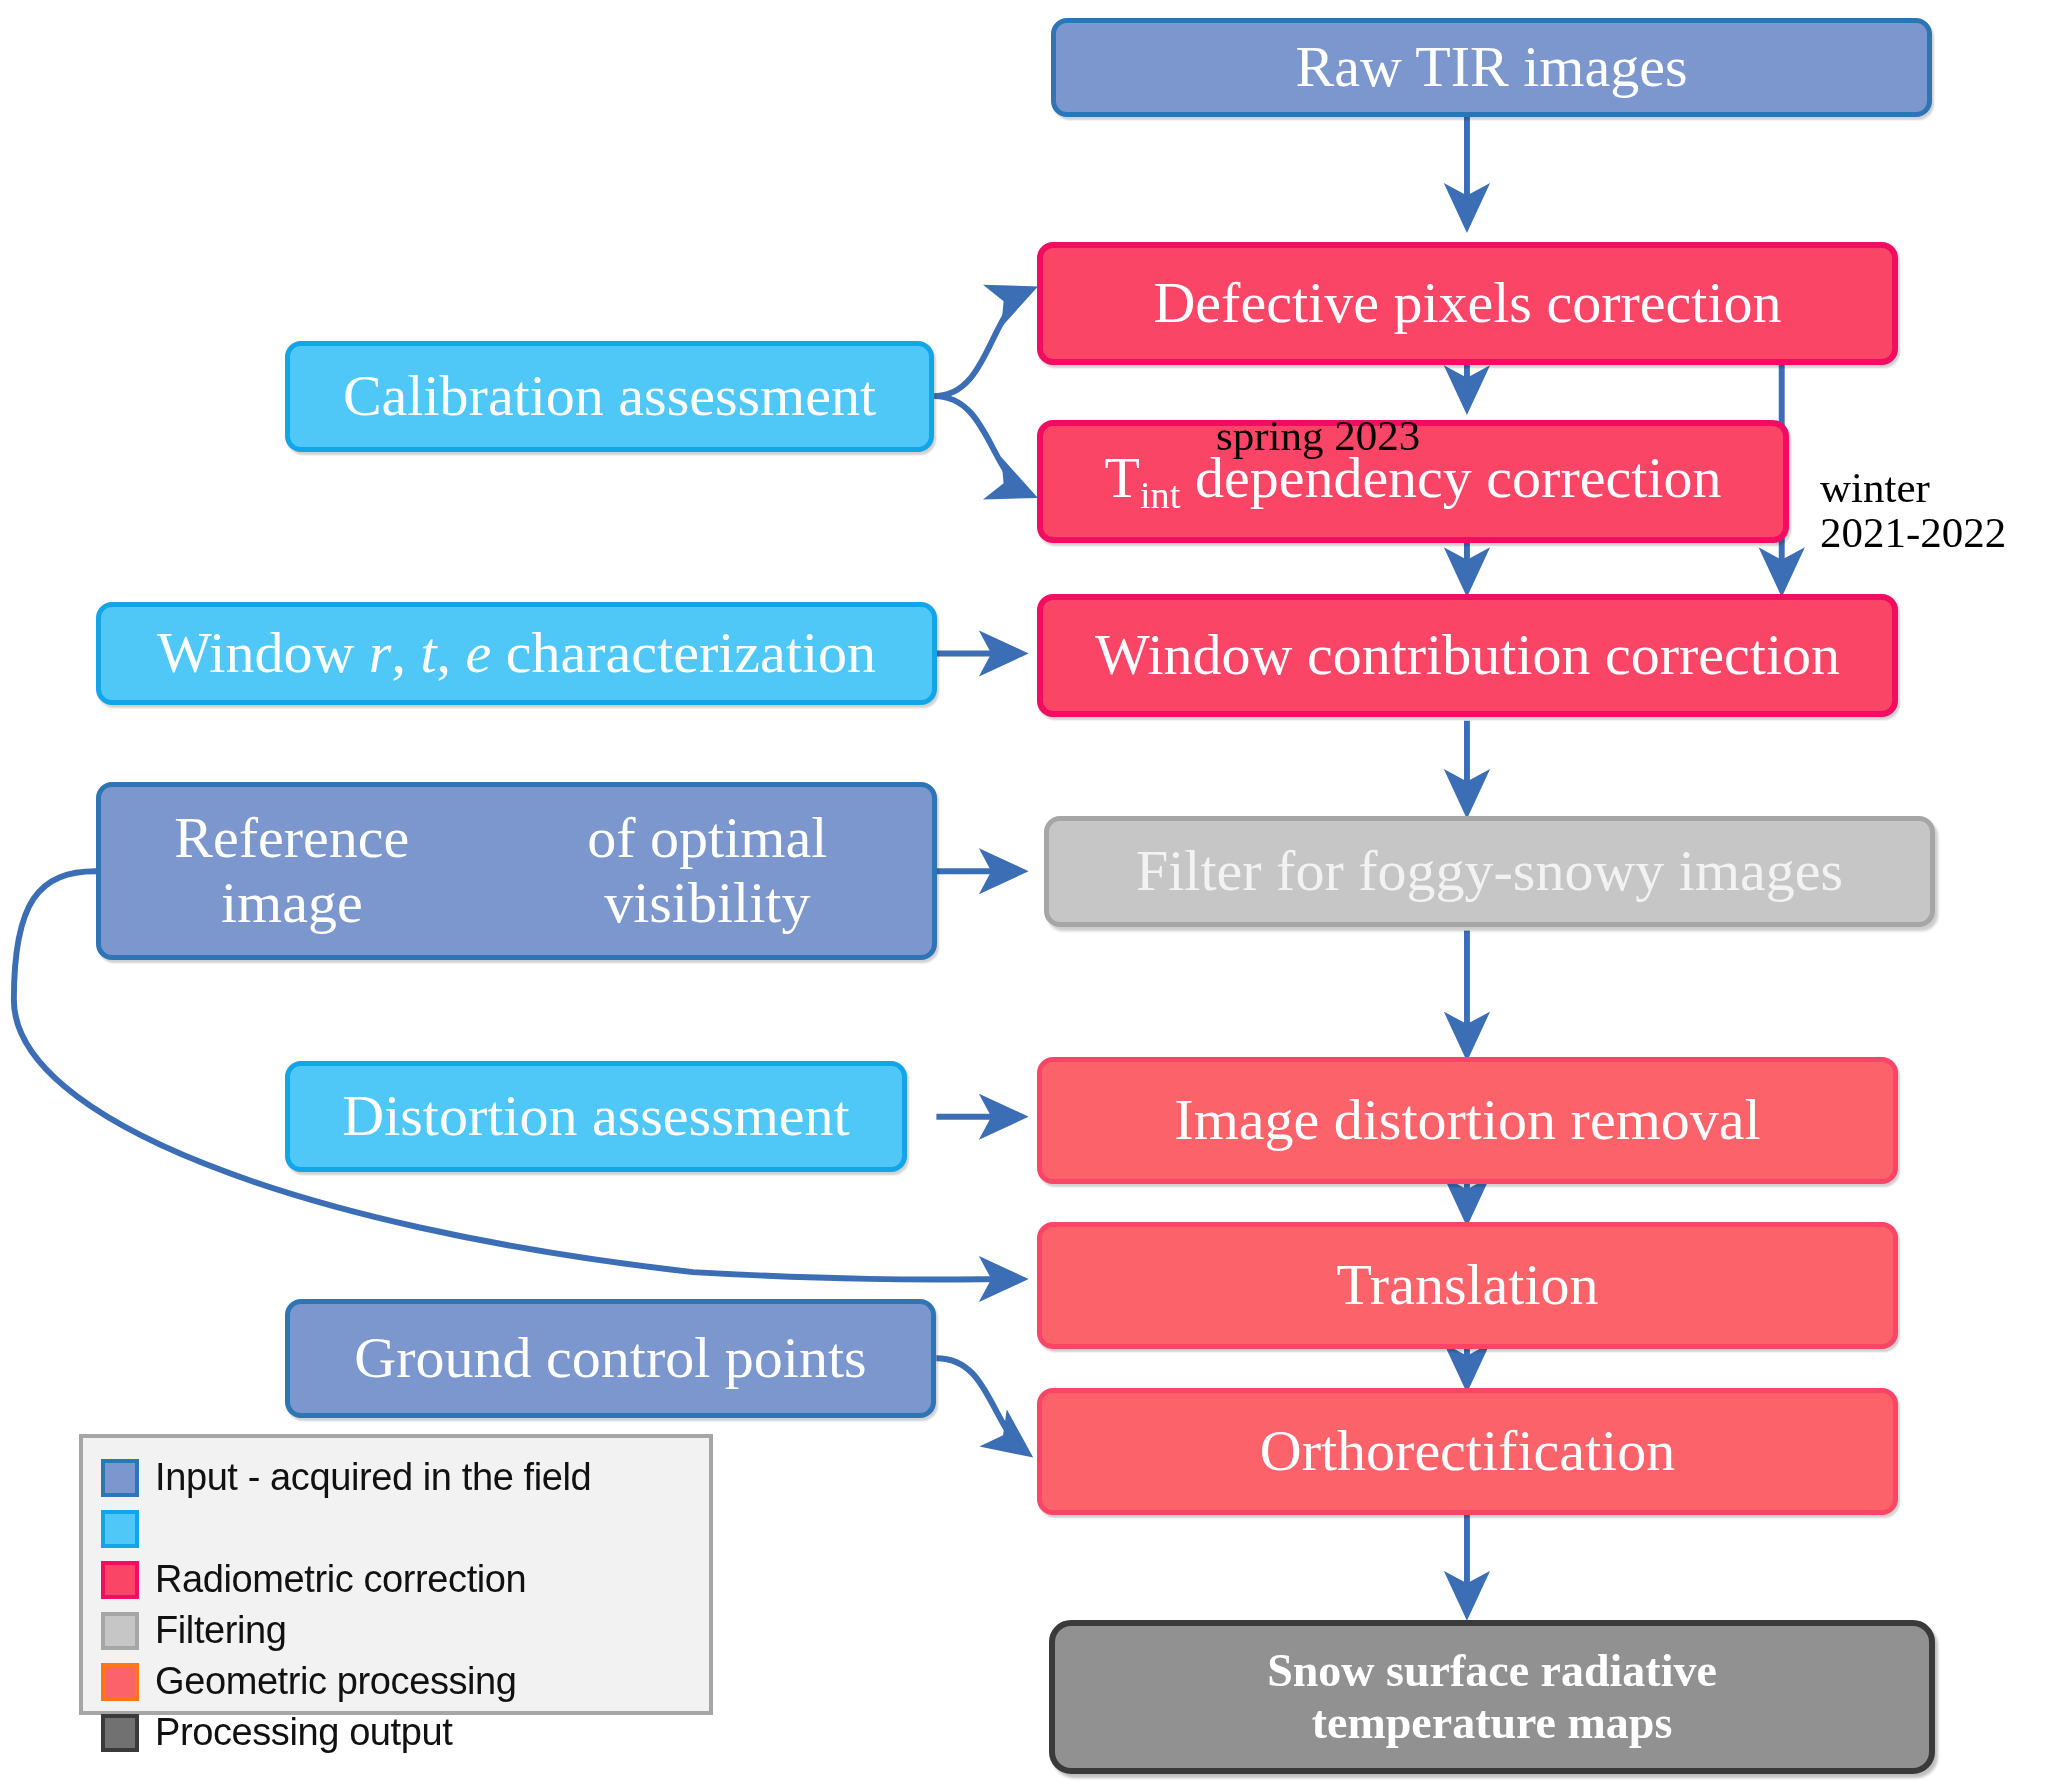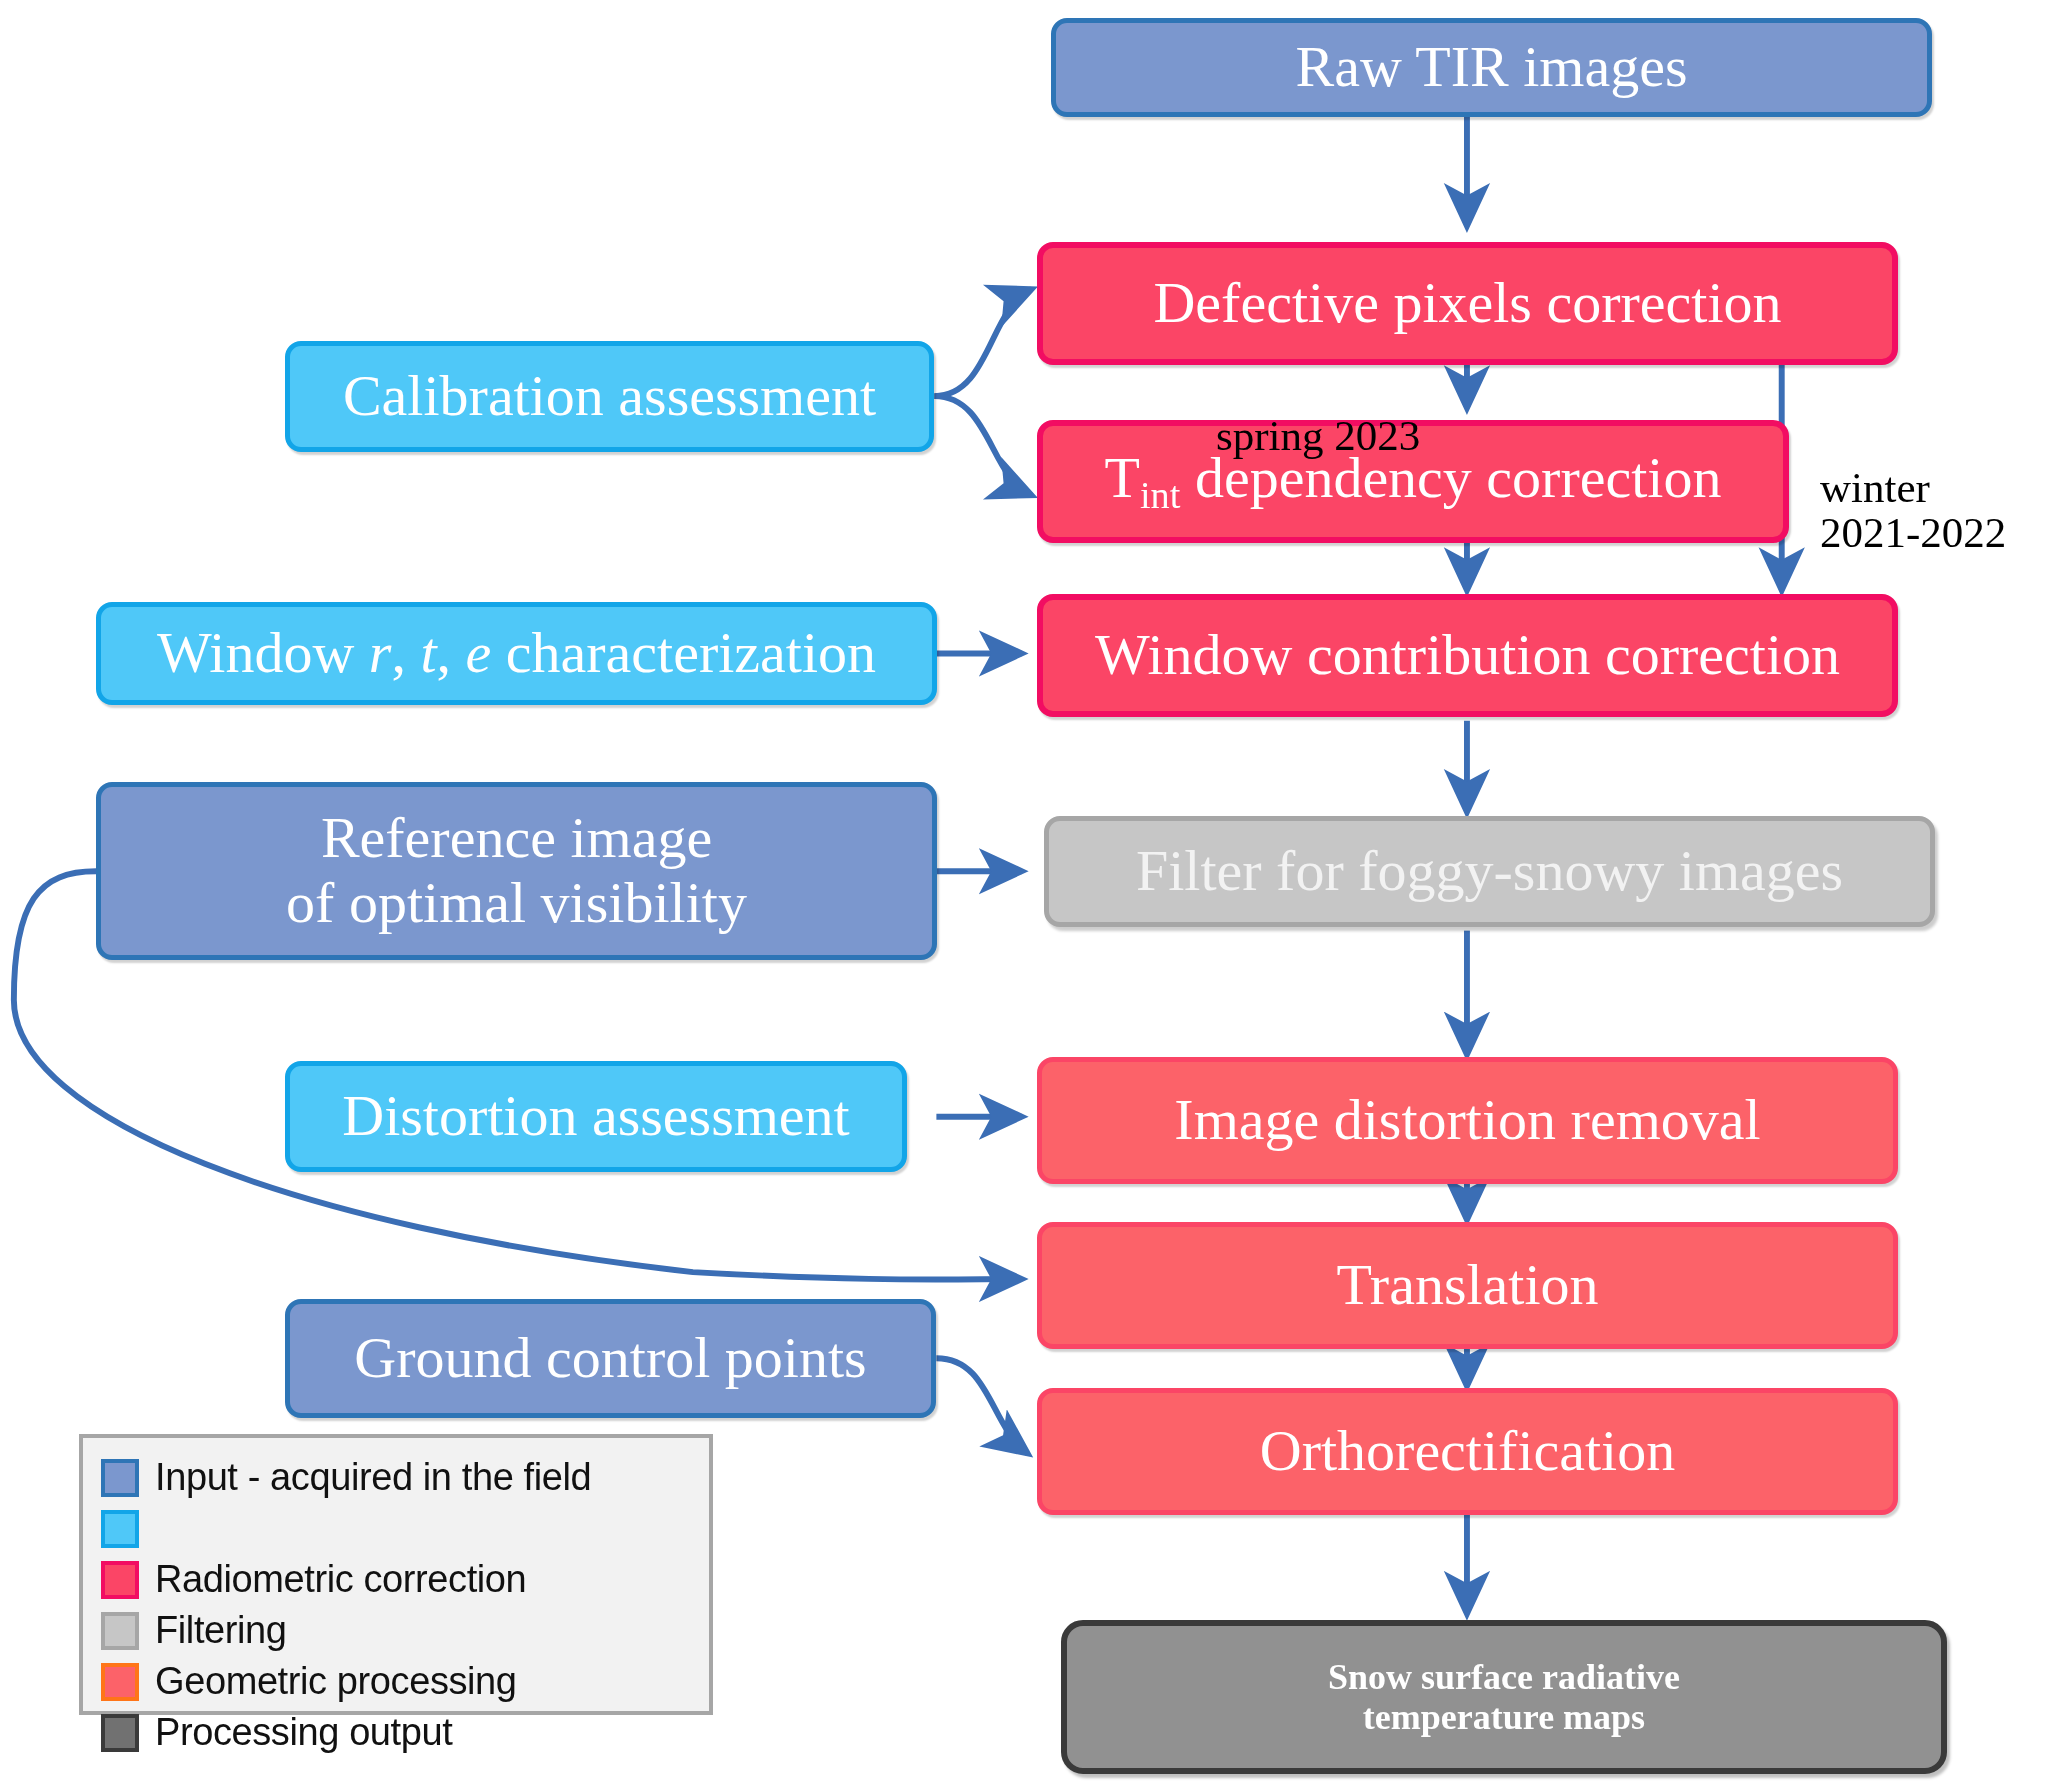--- a/index.html
+++ b/index.html
@@ -22,21 +22,21 @@
   .n-radio{background:#FB4566;border:6px solid #F20D62;
            box-shadow:2px 3px 2px rgba(0,0,0,.18);}
   .n-geom{background:#FC6269;border:5px solid #FB4566;
           box-shadow:2px 3px 2px rgba(0,0,0,.18);}
   .n-filter{background:#C6C6C6;border:5px solid #A6A6A6;color:#F2F2F2;
             box-shadow:3px 4px 3px rgba(0,0,0,.20);}
   .n-output{background:#919191;border:6px solid #3A3A3A;color:#ffffff;font-weight:bold;
             box-shadow:3px 4px 3px rgba(0,0,0,.25);}
 
   .f40{font-size:58px;}
-  .f38{font-size:36px;margin-left:12px;}
+  .f38{font-size:46px;}
   .sub{font-size:0.66em;vertical-align:-0.30em;}
   .ital{font-style:italic;}
 
   
   .edge-label{position:absolute;color:#000000;font-size:43px;
               font-family:"Liberation Serif","DejaVu Serif",serif;
               line-height:1.05;white-space:pre-line;}
 
   
   #legend{position:absolute;left:79px;top:1434px;width:634px;height:281px;
@@ -117,21 +117,21 @@
   </div>
 
   <div class="node n-lab f40" style="left:96px;top:602px;width:841px;height:103px;">
     <span><span>Window </span><span class="ital">r</span><span>, </span><span class="ital">t</span><span>, </span><span class="ital">e</span><span> characterization</span></span>
   </div>
 
   <div class="node n-radio f40" style="left:1037px;top:594px;width:861px;height:123px;">
     <span>Window contribution correction</span>
   </div>
 
-  <div class="node n-field f40" style="left:96px;top:782px;width:841px;height:178px;flex-direction:column;">
+  <div class="node n-field f40" style="left:96px;top:782px;width:841px;height:178px;">
     <span>Reference image</span>
     <span>of optimal visibility</span>
   </div>
 
   <div class="node n-filter f40" style="left:1044px;top:816px;width:891px;height:111px;text-align:center;">
     <span>Filter for foggy-snowy images</span>
   </div>
 
   <div class="node n-lab f40" style="left:285px;top:1061px;width:622px;height:111px;">
     <span>Distortion assessment</span>

